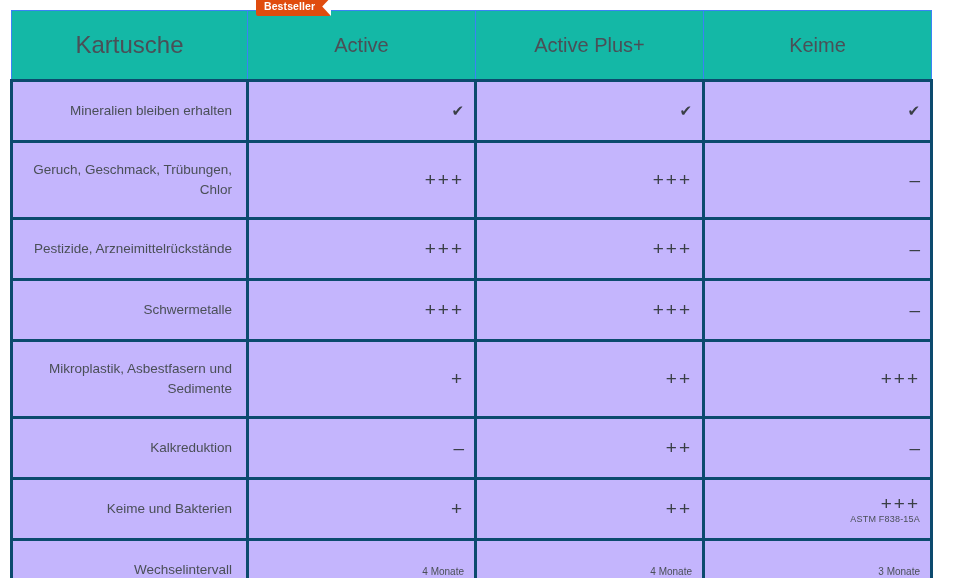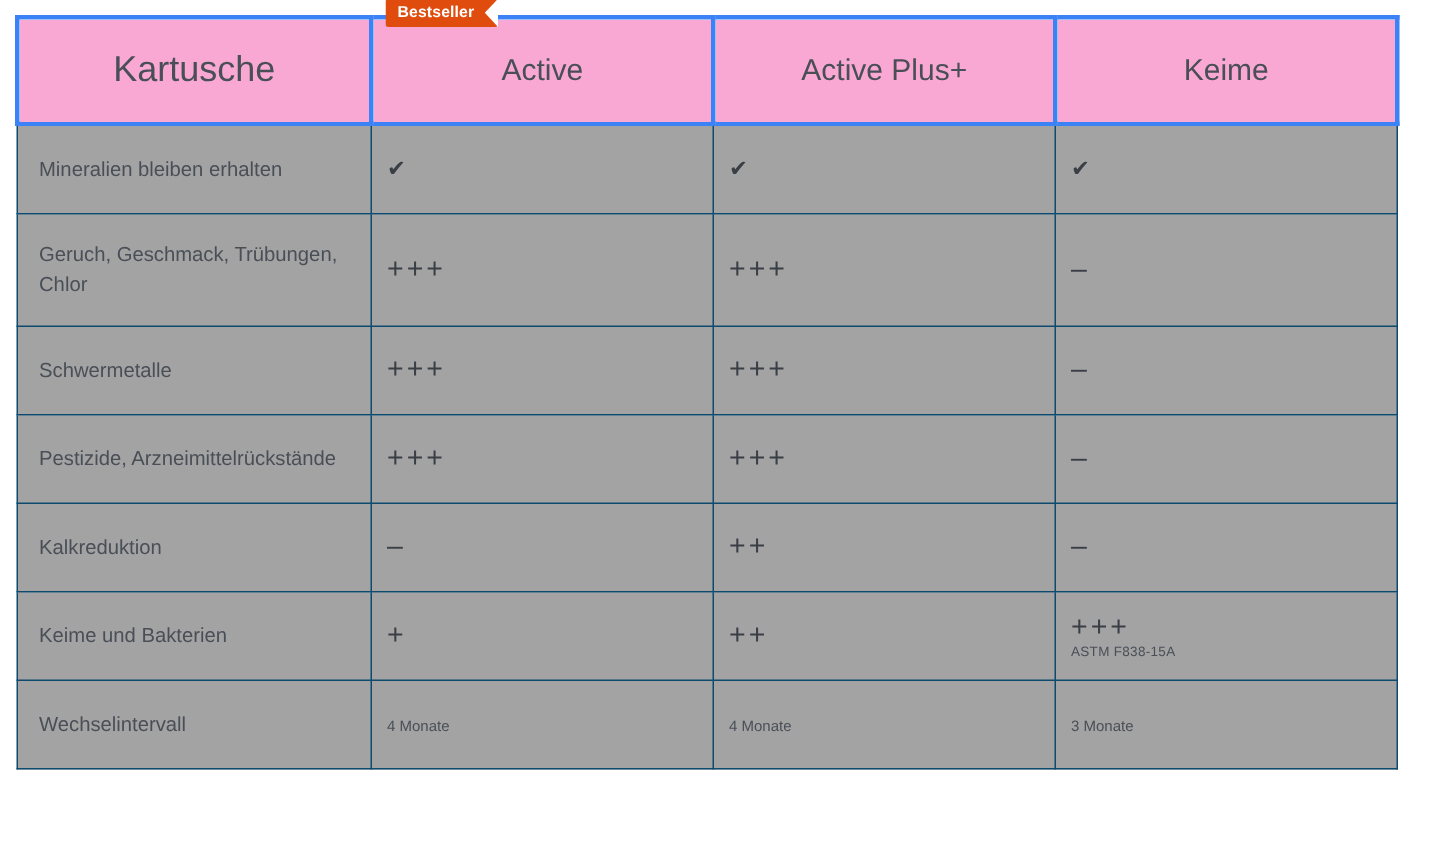--- a/index.html
+++ b/index.html
@@ -29,40 +29,40 @@
     width: 920px;
     margin-left: 10px;
     margin-top: 10px;
   }
 
   table.compare col.c-feature { width: 236px; }
   table.compare col.c-prod    { width: 228px; }
 
   
   thead th {
-    background: #f9a8d4;
-    border: 3px solid #3b82f6;
+    background: #14b8a6;
+    border: 1px solid #3b82f6;
     font-weight: 400;
     color: #4a4f57;
     font-size: 20px;
     height: 68px;
     vertical-align: middle;
     text-align: center;
     padding: 0 6px;
     position: relative;
   }
   thead th.feature-head {
     font-size: 24px;
   }
 
   
   tbody td {
-    border: 1px solid #0c4a6e;
-    background: #a3a3a3;
-    text-align: left;
+    border: 3px solid #0c4a6e;
+    background: #c4b5fd;
+    text-align: right;
     vertical-align: middle;
     padding: 8px 10px;
     height: 38px;
   }
   tbody td.feature-cell {
     font-size: 13.5px;
     line-height: 1.45;
     color: #4a4f57;
     padding: 10px 14px;
   }
@@ -169,45 +169,57 @@
           </td>
         <td>
             <span class="rating">+++</span>
           </td>
         <td>
             <span class="rating dash">–</span>
           </td>
       </tr>
 
       <tr>
+        <td class="feature-cell">Pestizide, Arzneimittelrückstände</td>
+        <td>
+            <span class="rating">+++</span>
+          </td>
+        <td>
+            <span class="rating">+++</span>
+          </td>
+        <td>
+            <span class="rating dash">–</span>
+          </td>
+      </tr>
+
+      <tr>
         <td class="feature-cell">Schwermetalle</td>
         <td>
             <span class="rating">+++</span>
           </td>
         <td>
             <span class="rating">+++</span>
           </td>
         <td>
             <span class="rating dash">–</span>
           </td>
       </tr>
 
-      <tr>
-        <td class="feature-cell">Pestizide, Arzneimittelrückstände</td>
-        <td>
-            <span class="rating">+++</span>
-          </td>
-        <td>
-            <span class="rating">+++</span>
-          </td>
-        <td>
-            <span class="rating dash">–</span>
-          </td>
-      </tr>
-
+      <tr class="tall">
+        <td class="feature-cell">Mikroplastik, Asbestfasern und Sedimente</td>
+        <td>
+            <span class="rating">+</span>
+          </td>
+        <td>
+            <span class="rating">++</span>
+          </td>
+        <td>
+            <span class="rating">+++</span>
+          </td>
+      </tr>
 
       <tr>
         <td class="feature-cell">Kalkreduktion</td>
         <td>
             <span class="rating dash">–</span>
           </td>
         <td>
             <span class="rating">++</span>
           </td>
         <td>

